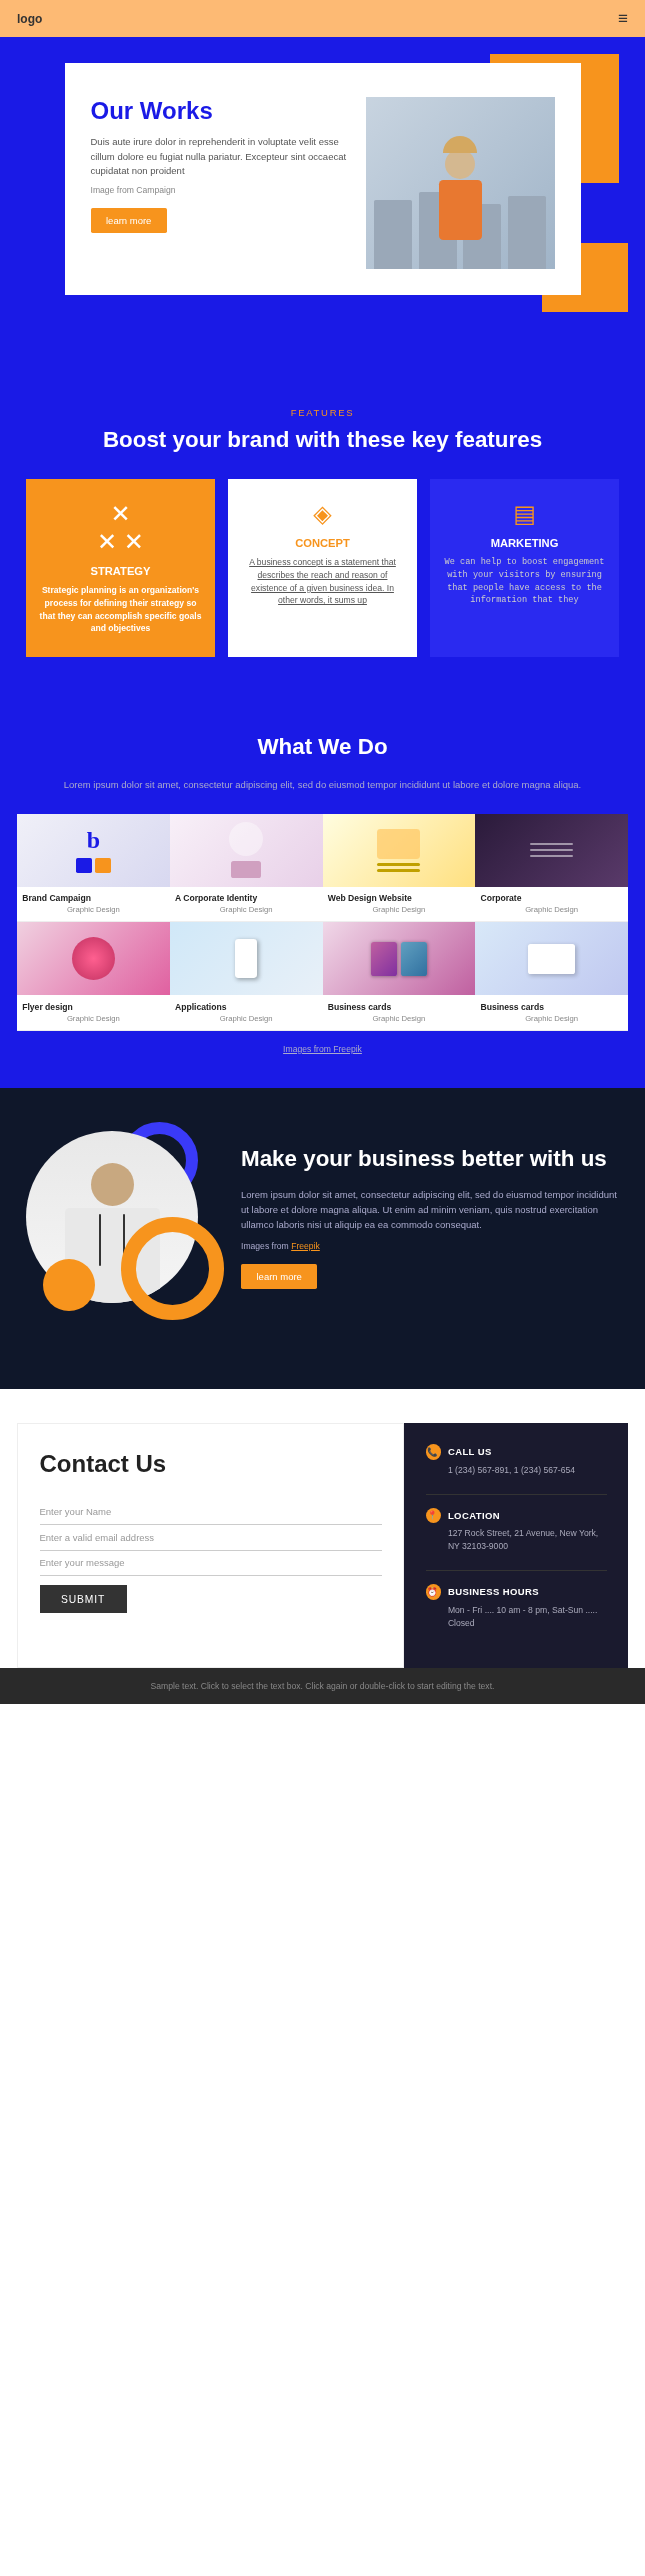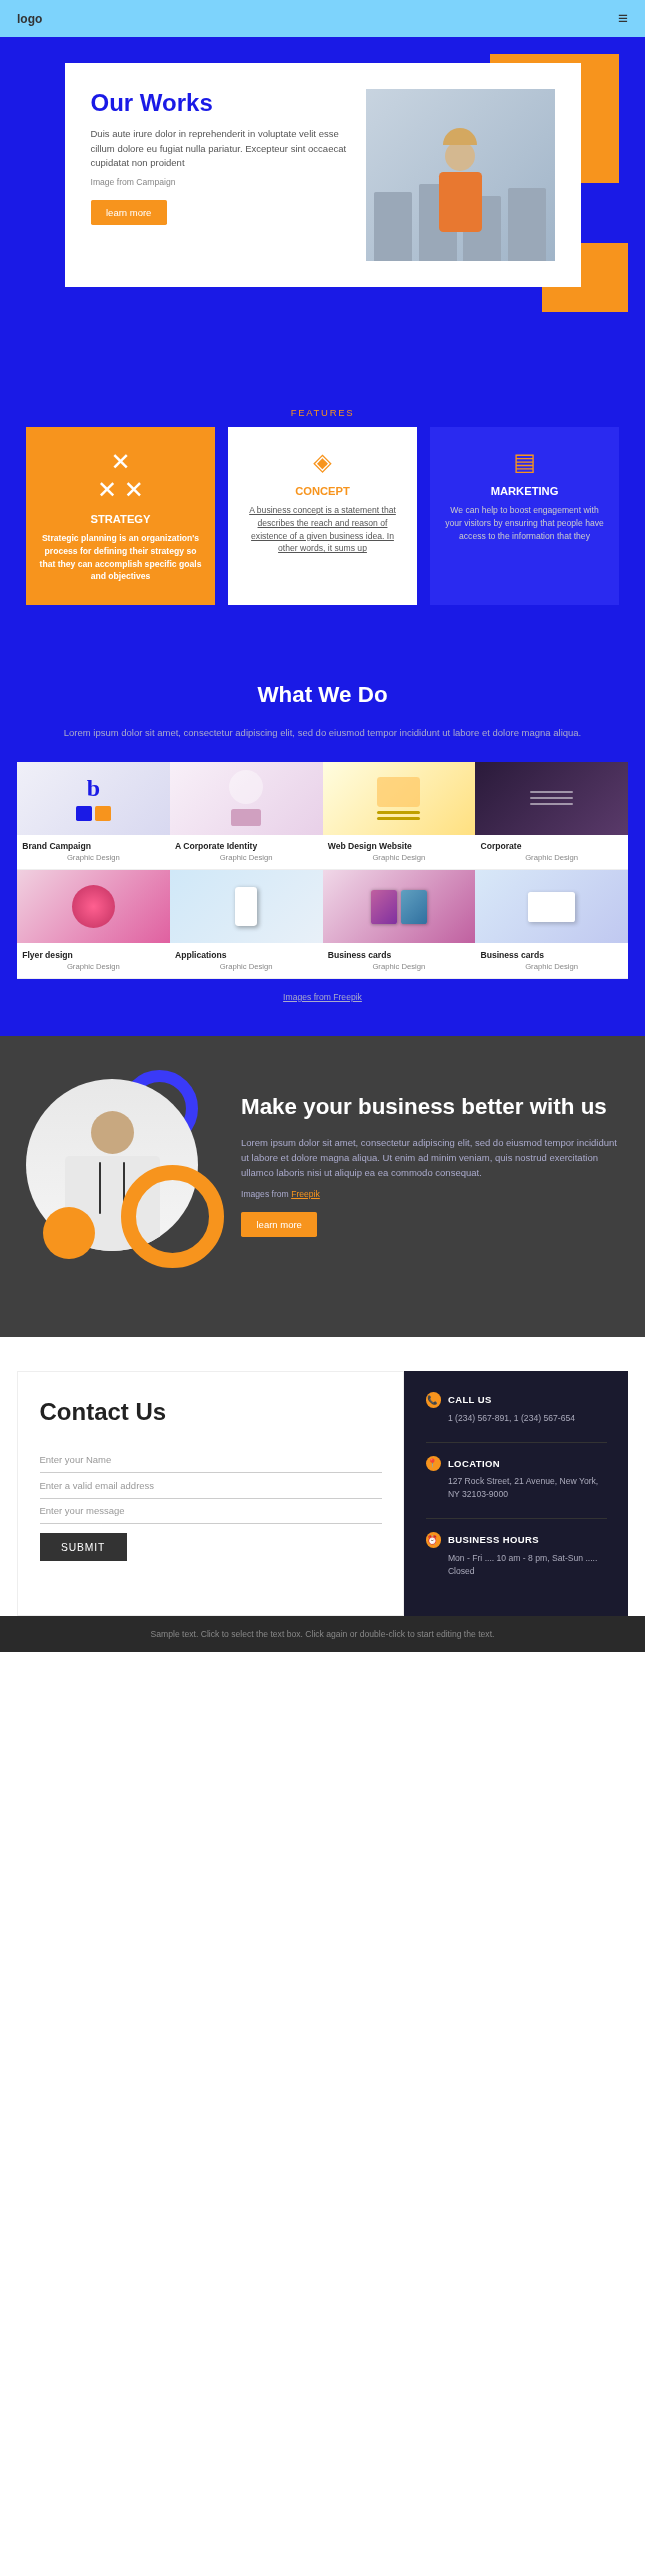--- a/index.html
+++ b/index.html
@@ -4,21 +4,21 @@
   <style>
     * { margin: 0; padding: 0; box-sizing: border-box; }
     body { font-family: Arial, sans-serif; width: 645px; background: #fff; overflow-x: hidden; }
 
     
     .header {
       display: flex;
       justify-content: space-between;
       align-items: center;
       padding: 8.6px 17px;
-      background: #7dd3fc;
+      background: #fdba74;
       text-align: right;
     }
     .logo-text { font-size: 12px; color: #333; font-weight: bold; }
     .hamburger { font-size: 17px; color: #333; cursor: pointer; }
 
     
     .hero {
       background: #1a1ae6;
       padding: 26px 17px 43px;
       position: relative;
@@ -42,20 +42,21 @@
     .hero-orange-rect-bottom {
       width: 86px; height: 69px;
       background: #f7941d;
       position: absolute;
       bottom: 52px; right: 17px;
       z-index: 1;
     }
     .hero-content {
       display: flex;
       gap: 17px;
+      margin-top: 8px;
     }
     .hero-text { flex: 1; }
     .hero-image {
       width: 189px;
       height: 172px;
       background: #ccc;
       flex-shrink: 0;
       overflow: hidden;
       position: relative;
     }
@@ -100,21 +101,21 @@
     .feature-card.white { background: #fff; color: #333; }
     .feature-card.blue-dark { background: #2a2af0; }
     .feature-icon { font-size: 24px; margin-bottom: 8.6px; }
     .feature-card-title { font-size: 11.2px; font-weight: bold; margin-bottom: 6.9px; text-transform: uppercase; }
     .feature-card.orange .feature-card-title { color: #fff; }
     .feature-card.white .feature-card-title { color: #f7941d; }
     .feature-card.blue-dark .feature-card-title { color: #fff; }
     .feature-card-text { font-size: 8.6px; line-height: 1.5; }
     .feature-card.orange .feature-card-text { color: #fff; font-weight: bold; }
     .feature-card.white .feature-card-text { color: #555; text-decoration: underline; }
-    .feature-card.blue-dark .feature-card-text { color: #ccc; }
+    .feature-card.blue-dark .feature-card-text { color: #ccc; font-family: Liberation Mono, monospace; }
 
     
     .what-we-do {
       background: #1a1ae6;
       padding: 34px 17px;
     }
     .what-we-do-title { font-size: 22.4px; font-weight: bold; color: #fff; text-align: center; margin-bottom: 18px; }
     .what-we-do-desc { font-size: 9.5px; color: #aac; text-align: center; margin-bottom: 21.5px; line-height: 1.5; }
     .portfolio-grid {
       display: grid;
@@ -145,21 +146,21 @@
     .pt-7 { background: linear-gradient(135deg, #f0d8e8, #c060a0); }
     .pt-8 { background: linear-gradient(135deg, #d8e8f8, #c0c8f0); }
     .portfolio-info { padding: 6.9px 5.2px; border-bottom: 0.9px solid #eee; }
     .portfolio-name { font-size: 8.6px; font-weight: bold; color: #222; }
     .portfolio-cat { font-size: 7.7px; color: #888; margin-top: 1.7px; text-align: center; }
     .portfolio-divider { font-size: 8.6px; color: #1a1ae6; text-align: center; margin-top: 13px; }
     .portfolio-divider a { color: #aac; font-size: 8.6px; }
 
     
     .business {
-      background: #404040;
+      background: #0f172a;
       padding: 43px 26px;
       position: relative;
       overflow: hidden;
       min-height: 301px;
     }
     .business-inner {
       display: flex;
       gap: 26px;
       align-items: center;
       position: relative;
@@ -495,20 +496,21 @@
           </div>
         </div>
       </div>
     </div>
   </div>
   <div class="hero-orange-rect-bottom"></div>
 </section>
 
 <section class="features">
   <div class="section-label">FEATURES</div>
+  <h2 class="features-title">Boost your brand with these key features</h2>
   <div class="features-grid">
     <div class="feature-card orange">
       <div class="feature-icon">✕<br>✕ ✕</div>
       <div class="feature-card-title">STRATEGY</div>
       <div class="feature-card-text">Strategic planning is an organization's process for defining their strategy so that they can accomplish specific goals and objectives</div>
     </div>
     <div class="feature-card white">
       <div class="feature-icon" style="color:#f7941d;">◈</div>
       <div class="feature-card-title">CONCEPT</div>
       <div class="feature-card-text">A business concept is a statement that describes the reach and reason of existence of a given business idea. In other words, it sums up</div>

